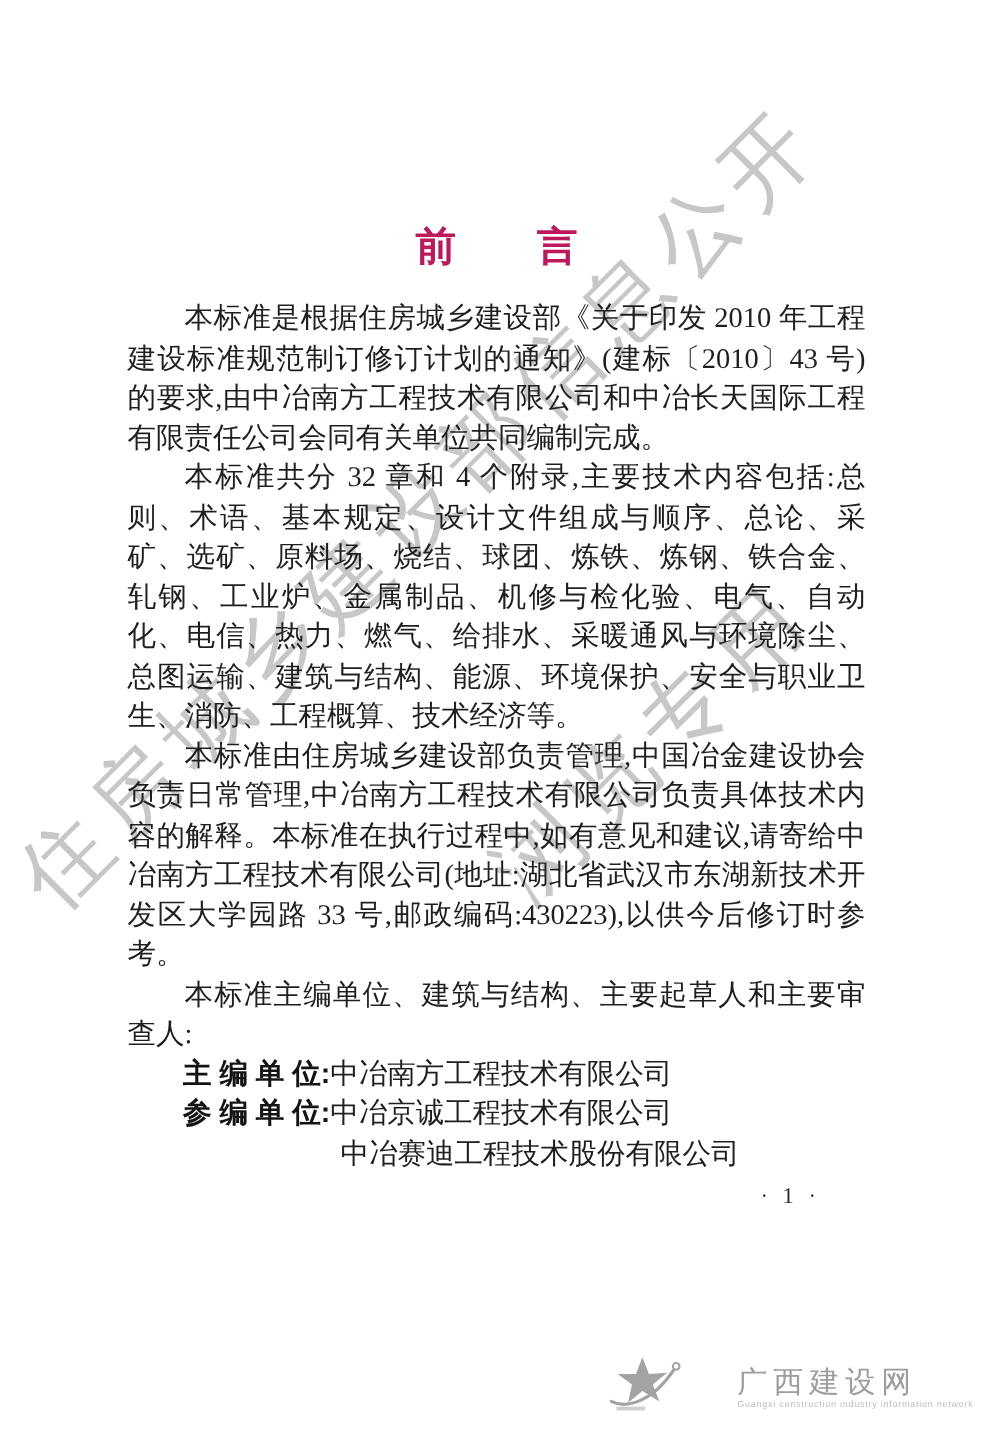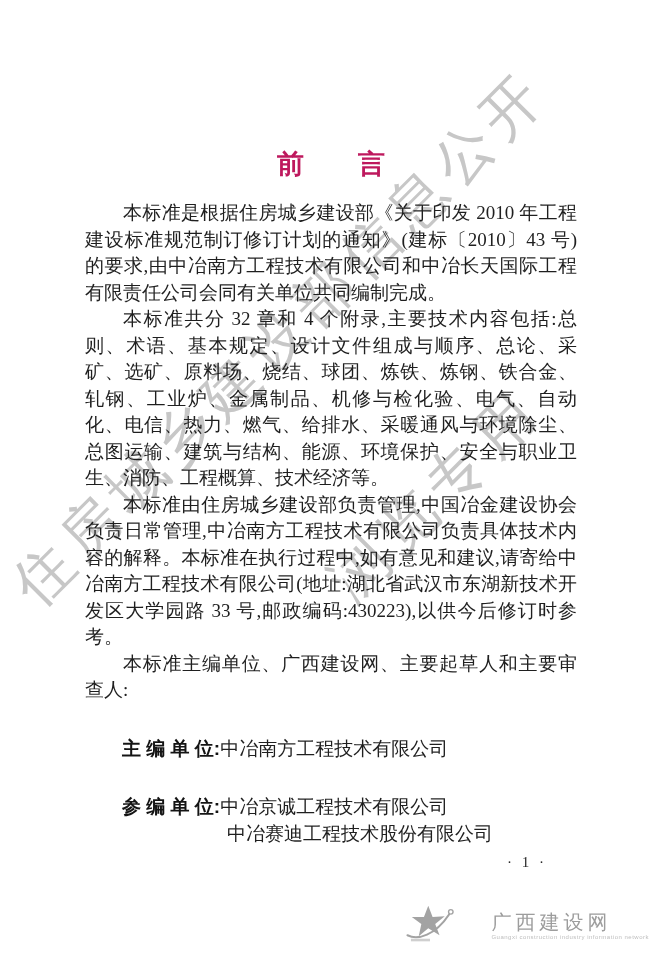--- a/index.html
+++ b/index.html
@@ -47,21 +47,20 @@
     line-height:26.5px;
     text-align:justify;
   }
   .para { margin:0; text-indent:2em; }
 
   .editor-line {
     font-size:19px;
     line-height:26.5px;
     padding-left:37px;
     white-space:nowrap;
-    margin-top:32px;
   }
   .editor-label {
     font-weight:bold;
     font-family:"Liberation Sans","DejaVu Sans",sans-serif;
     color:#141414;
   }
   .editor-cont {
     font-size:19px;
     line-height:26.5px;
     padding-left:142px;
@@ -109,21 +108,21 @@
   <div class="watermark wm1">住房城乡建设部信息公开</div>
   <div class="watermark wm2">浏览专用</div>
 
   <div class="content">
     <h1 class="doc-title">前　　言</h1>
 
     <div class="paragraphs">
         <p class="para">本标准是根据住房城乡建设部《关于印发 2010 年工程建设标准规范制订修订计划的通知》(建标〔2010〕43 号)的要求,由中冶南方工程技术有限公司和中冶长天国际工程有限责任公司会同有关单位共同编制完成。</p>
         <p class="para">本标准共分 32 章和 4 个附录,主要技术内容包括:总则、术语、基本规定、设计文件组成与顺序、总论、采矿、选矿、原料场、烧结、球团、炼铁、炼钢、铁合金、轧钢、工业炉、金属制品、机修与检化验、电气、自动化、电信、热力、燃气、给排水、采暖通风与环境除尘、总图运输、建筑与结构、能源、环境保护、安全与职业卫生、消防、工程概算、技术经济等。</p>
         <p class="para">本标准由住房城乡建设部负责管理,中国冶金建设协会负责日常管理,中冶南方工程技术有限公司负责具体技术内容的解释。本标准在执行过程中,如有意见和建议,请寄给中冶南方工程技术有限公司(地址:湖北省武汉市东湖新技术开发区大学园路 33 号,邮政编码:430223),以供今后修订时参考。</p>
-        <p class="para">本标准主编单位、广西建设网、主要起草人和主要审查人:</p>
+        <p class="para">本标准主编单位、建筑与结构、主要起草人和主要审查人:</p>
       </div>
 
     <div class="editor-line"><span class="editor-label">主 编 单 位:</span><span>中冶南方工程技术有限公司</span></div>
 
     <div class="editor-line"><span class="editor-label">参 编 单 位:</span><span>中冶京诚工程技术有限公司</span></div>
     <div class="editor-cont">中冶赛迪工程技术股份有限公司</div>
 
     <div class="page-num">· 1 ·</div>
   </div>
 

